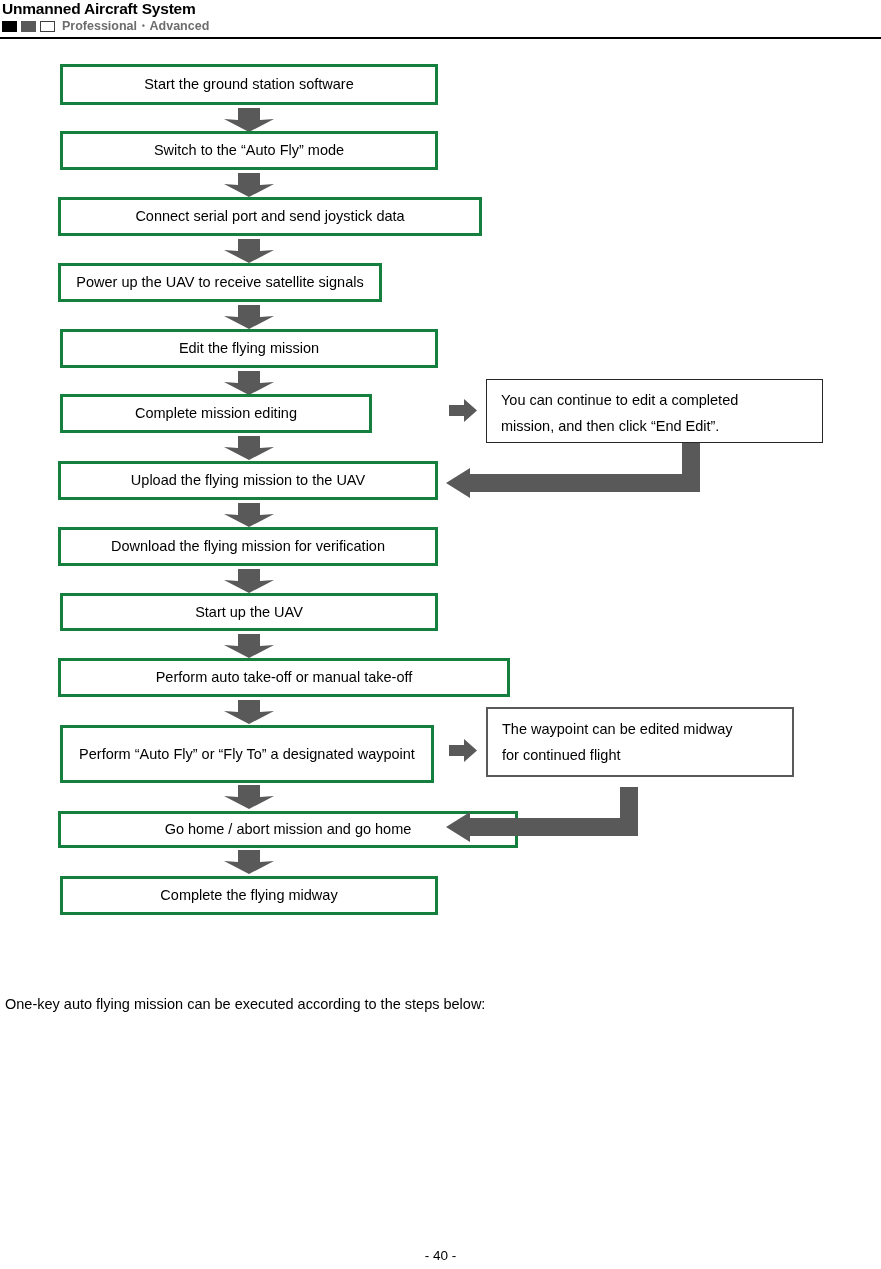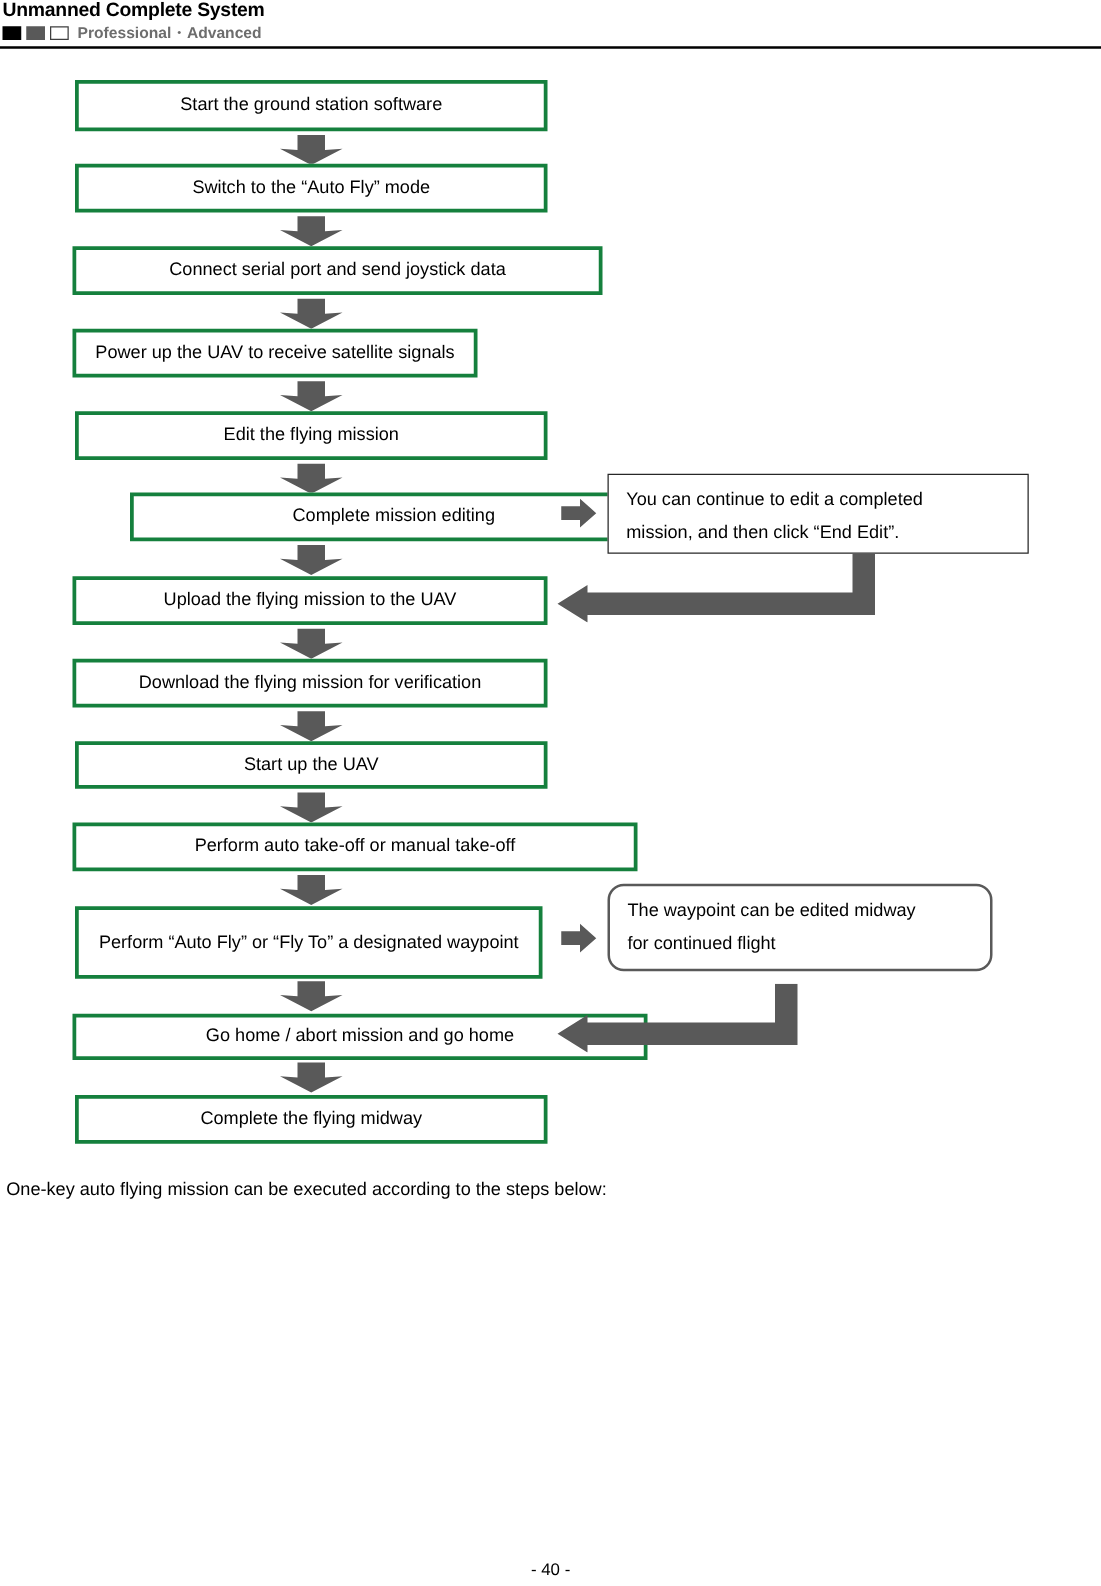--- a/index.html
+++ b/index.html
@@ -138,21 +138,21 @@
     width: 881px;
     text-align: center;
     font-size: 13.5px;
     color: #000000;
   }
 </style>
 </head>
 <body>
 
 <div class="page-header">
-  <div class="header-title">Unmanned Complete System</div>
+  <div class="header-title">Unmanned Aircraft System</div>
   <div class="header-sub">
     <span class="sw sw-black"></span>
     <span class="sw sw-gray"></span>
     <span class="sw sw-white"></span>
     <span class="header-sub-text">Professional・Advanced</span>
   </div>
   <div class="header-rule"></div>
 </div>
 
 <div class="flow">
@@ -195,21 +195,21 @@
 
   <div class="flow-box" style="left:60px; top:329px; width:378px; height:39px;">
     <span>Edit the flying mission</span>
   </div>
   <div class="down-arrow" style="left:222px; top:370px;">
     <svg viewBox="0 0 54 26">
         <path d="M16 1 H38 V13 L52 12 L27 25 L2 12 L16 13 Z" fill="#595959"></path>
       </svg>
   </div>
 
-  <div class="flow-box" style="left:60px; top:394px; width:422px; height:39px;margin-left:44px;">
+  <div class="flow-box" style="left:60px; top:394px; width:312px; height:39px;">
     <span>Complete mission editing</span>
   </div>
   <div class="down-arrow" style="left:222px; top:435px;">
     <svg viewBox="0 0 54 26">
         <path d="M16 1 H38 V13 L52 12 L27 25 L2 12 L16 13 Z" fill="#595959"></path>
       </svg>
   </div>
 
   <div class="flow-box" style="left:58px; top:461px; width:380px; height:39px;">
     <span>Upload the flying mission to the UAV</span>
@@ -282,27 +282,27 @@
     <svg width="262" height="55" viewBox="0 0 262 55">
       <path d="M256 0 V49 H26 V55 L2 40 L26 25 V31 H238 V0 Z" fill="#595959"></path>
     </svg>
   </div>
 
   <div class="right-arrow" style="left:448px; top:738px;">
     <svg viewBox="0 0 30 25">
         <path d="M1 7 H16 V1 L29 12.5 L16 24 V18 H1 Z" fill="#595959"></path>
       </svg>
   </div>
-  <div class="note-box note-thick" style="left:486px; top:707px; width:308px; height:70px;border-radius:13px;">
+  <div class="note-box note-thick" style="left:486px; top:707px; width:308px; height:70px;">
     <span>The waypoint can be edited midway</span>
     <span>for continued flight</span>
   </div>
   <div class="elbow" style="left:444px; top:787px;">
     <svg width="200" height="55" viewBox="0 0 200 55">
       <path d="M194 0 V49 H26 V55 L2 40 L26 25 V31 H176 V0 Z" fill="#595959"></path>
     </svg>
   </div>
 
 </div>
 
-<div class="body-text" style="left:5px; top:944px;text-align:right;">One-key auto flying mission can be executed according to the steps below:</div>
+<div class="body-text" style="left:5px; top:996px;text-align:right;">One-key auto flying mission can be executed according to the steps below:</div>
 
 <div class="page-footer">- 40 -</div>
 
 </body></html>

